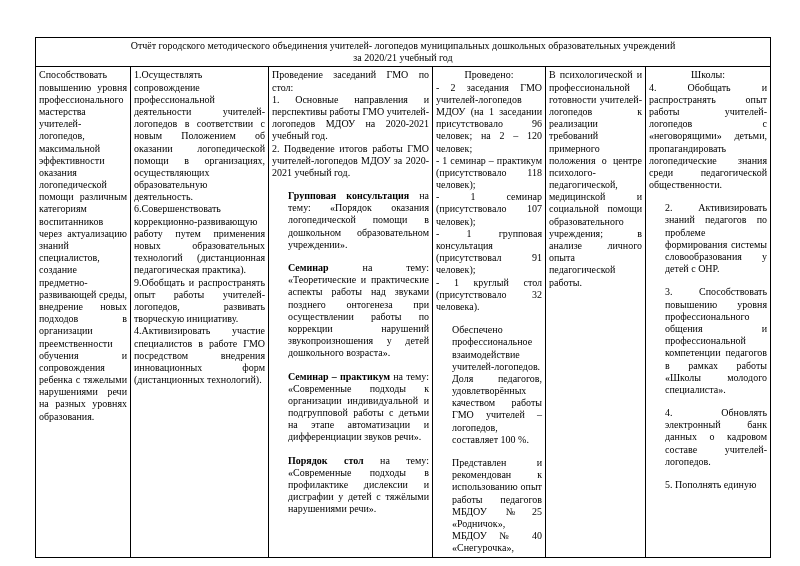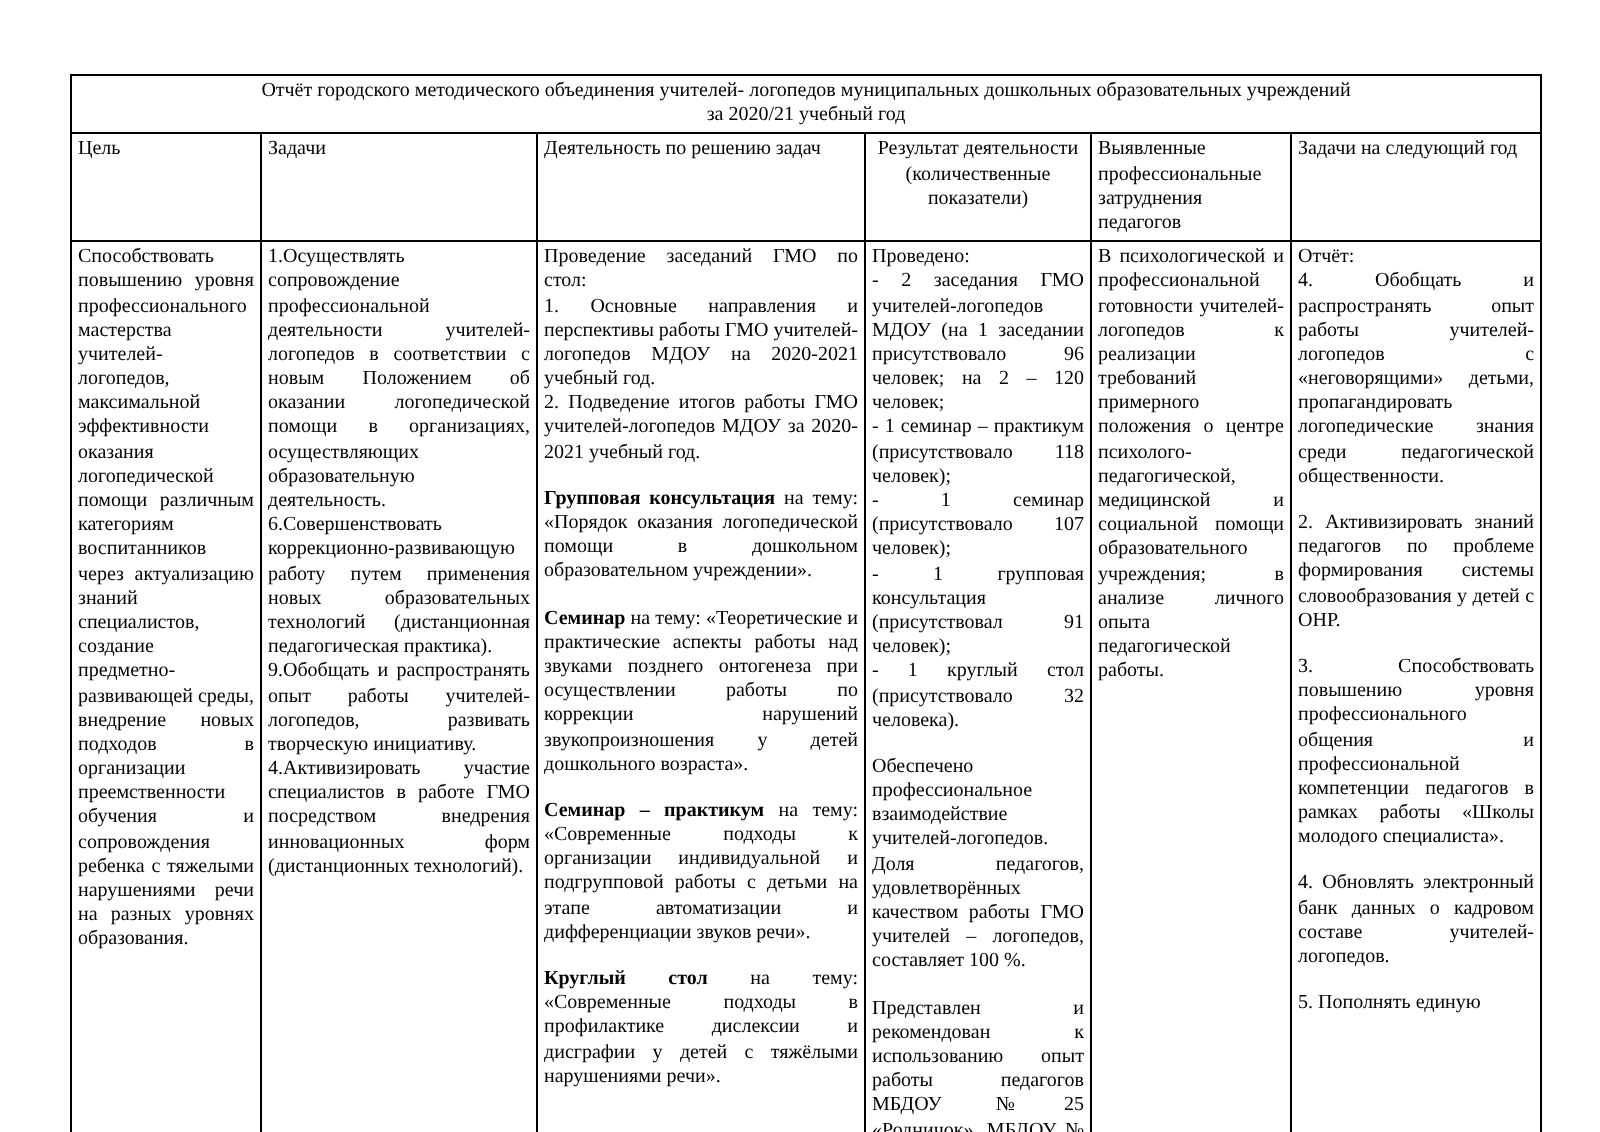--- a/index.html
+++ b/index.html
@@ -39,22 +39,22 @@
     line-height: 1.3;
   }
   tr.header-row td {
     height: 44px;
   }
   td.hdr-center { text-align: center; }
   p.para {
     margin: 0;
     text-align: justify;
   }
-  p.para.gap { margin-top: 11px; }
-  p.para.left { text-align: left; }
+  p.para.gap { margin-top: 11px; margin-left: 16px; }
+  p.para.left { text-align: center; }
   b { font-weight: bold; }
 </style>
 </head>
 <body>
 
 <div class="page">
   <table class="report">
     <colgroup>
       <col style="width:95px">
       <col style="width:138px">
@@ -63,62 +63,54 @@
       <col style="width:100px">
       <col style="width:125px">
     </colgroup>
     <tbody>
       <tr>
         <td colspan="6" class="title-cell">
           <div>Отчёт городского методического объединения учителей- логопедов муниципальных дошкольных образовательных учреждений</div>
           <div>за 2020/21 учебный год</div>
         </td>
       </tr>
-      <tr class="header-row">
-        <td>Цель</td>
-        <td>Задачи</td>
-        <td>Деятельность по решению задач</td>
-        <td class="hdr-center">Результат деятельности (количественные показатели)</td>
-        <td>Выявленные профессиональные затруднения педагогов</td>
-        <td>Задачи на следующий год</td>
-      </tr>
       <tr>
         <td>
             <p class="para">Способствовать повышению уровня профессионального мастерства учителей-логопедов, максимальной эффективности оказания логопедической помощи различным категориям воспитанников через актуализацию знаний специалистов, создание предметно-развивающей среды, внедрение новых подходов в организации преемственности обучения и сопровождения ребенка с тяжелыми нарушениями речи на разных уровнях образования.</p>
           </td>
         <td>
             <p class="para">1.Осуществлять сопровождение профессиональной деятельности учителей-логопедов в соответствии с новым Положением об оказании логопедической помощи в организациях, осуществляющих образовательную деятельность.</p>
             <p class="para">6.Совершенствовать коррекционно-развивающую работу путем применения новых образовательных технологий (дистанционная педагогическая практика).</p>
             <p class="para">9.Обобщать и распространять опыт работы учителей-логопедов, развивать творческую инициативу.</p>
             <p class="para">4.Активизировать участие специалистов в работе ГМО посредством внедрения инновационных форм (дистанционных технологий).</p>
           </td>
         <td>
             <p class="para">Проведение заседаний ГМО по стол:</p>
             <p class="para">1. Основные направления и перспективы работы ГМО учителей-логопедов МДОУ на 2020-2021 учебный год.</p>
             <p class="para">2. Подведение итогов работы ГМО учителей-логопедов МДОУ за 2020-2021 учебный год.</p>
             <p class="para gap"><b>Групповая консультация</b> на тему: «Порядок оказания логопедической помощи в дошкольном образовательном учреждении».</p>
             <p class="para gap"><b>Семинар</b> на тему: «Теоретические и практические аспекты работы над звуками позднего онтогенеза при осуществлении работы по коррекции нарушений звукопроизношения у детей дошкольного возраста».</p>
             <p class="para gap"><b>Семинар – практикум</b> на тему: «Современные подходы к организации индивидуальной и подгрупповой работы с детьми на этапе автоматизации и дифференциации звуков речи».</p>
-            <p class="para gap"><b>Круглый стол</b> на тему: «Современные подходы в профилактике дислексии и дисграфии у детей с тяжёлыми нарушениями речи».</p>
+            <p class="para gap"><b>Порядок стол</b> на тему: «Современные подходы в профилактике дислексии и дисграфии у детей с тяжёлыми нарушениями речи».</p>
           </td>
         <td>
             <p class="para left">Проведено:</p>
             <p class="para">- 2 заседания ГМО учителей-логопедов МДОУ (на 1 заседании присутствовало 96 человек; на 2 – 120 человек;</p>
             <p class="para">- 1 семинар – практикум (присутствовало 118 человек);</p>
             <p class="para">- 1 семинар (присутствовало 107 человек);</p>
             <p class="para">- 1 групповая консультация (присутствовал 91 человек);</p>
             <p class="para">- 1 круглый стол (присутствовало 32 человека).</p>
             <p class="para gap">Обеспечено профессиональное взаимодействие учителей-логопедов. Доля педагогов, удовлетворённых качеством работы ГМО учителей – логопедов, составляет 100 %.</p>
             <p class="para gap">Представлен и рекомендован к использованию опыт работы педагогов МБДОУ №25 «Родничок», МБДОУ № 40 «Снегурочка»,</p>
           </td>
         <td>
             <p class="para">В психологической и профессиональной готовности учителей-логопедов к реализации требований примерного положения о центре психолого-педагогической, медицинской и социальной помощи образовательного учреждения; в анализе личного опыта педагогической работы.</p>
           </td>
         <td>
-            <p class="para left">Отчёт:</p>
+            <p class="para left">Школы:</p>
             <p class="para">4. Обобщать и распространять опыт работы учителей-логопедов с «неговорящими» детьми, пропагандировать логопедические знания среди педагогической общественности.</p>
             <p class="para gap">2. Активизировать знаний педагогов по проблеме формирования системы словообразования у детей с ОНР.</p>
             <p class="para gap">3. Способствовать повышению уровня профессионального общения и профессиональной компетенции педагогов в рамках работы «Школы молодого специалиста».</p>
             <p class="para gap">4. Обновлять электронный банк данных о кадровом составе учителей-логопедов.</p>
             <p class="para gap">5. Пополнять единую</p>
           </td>
       </tr>
     </tbody>
   </table>
 </div>

